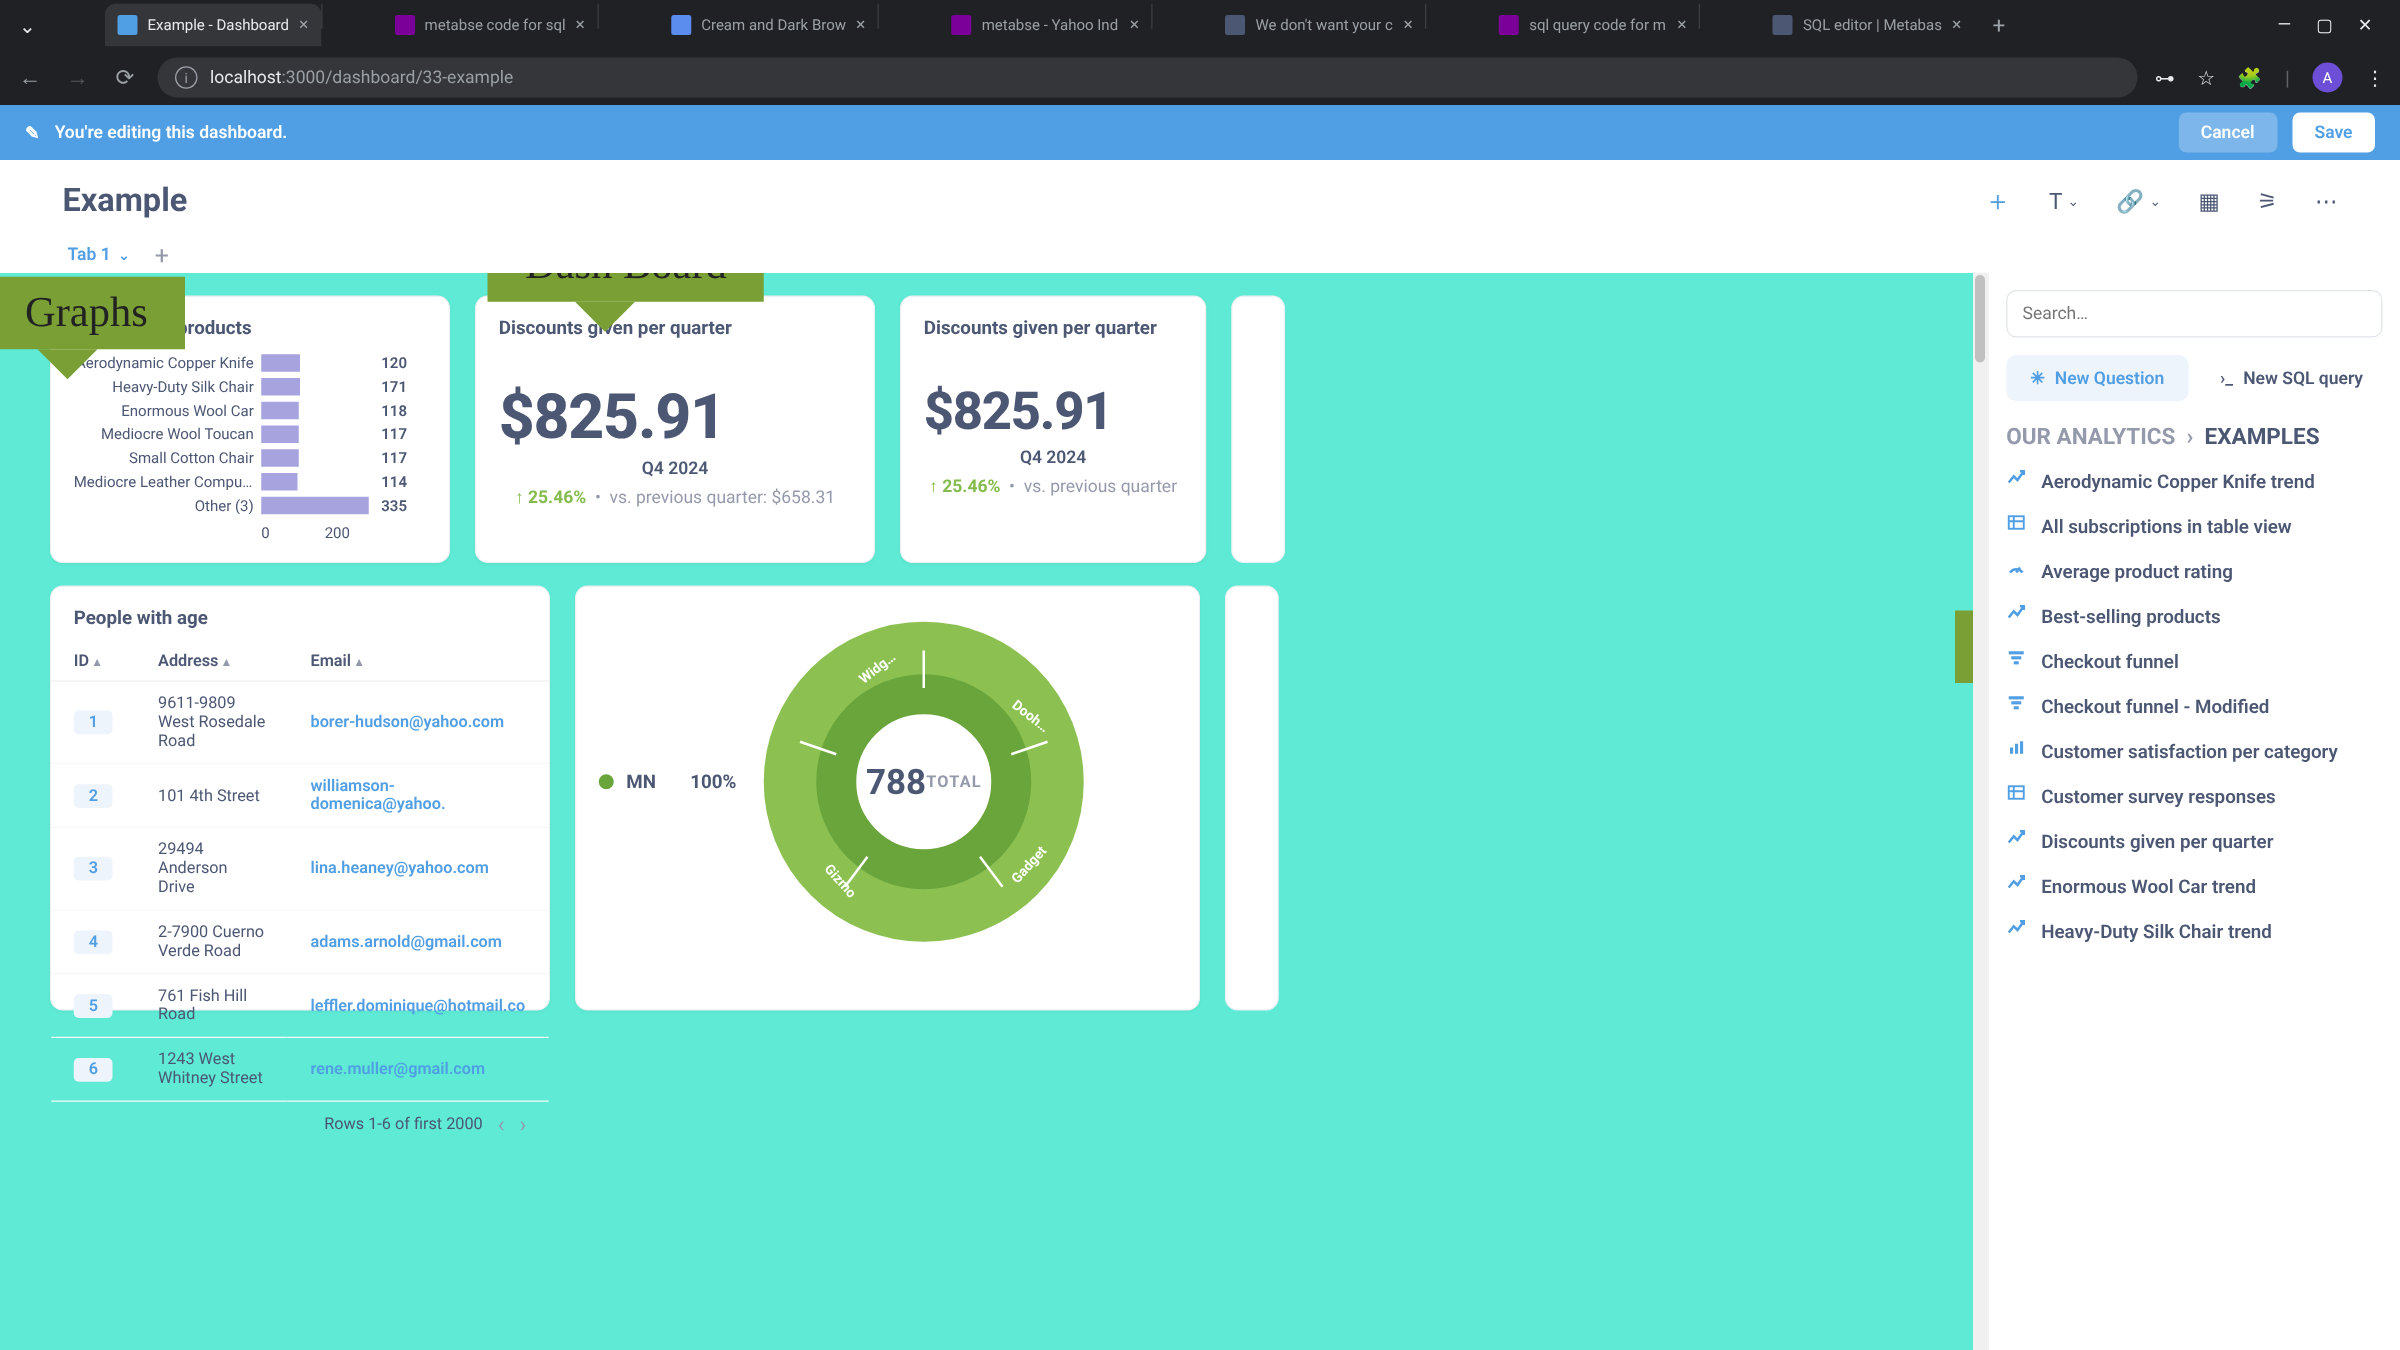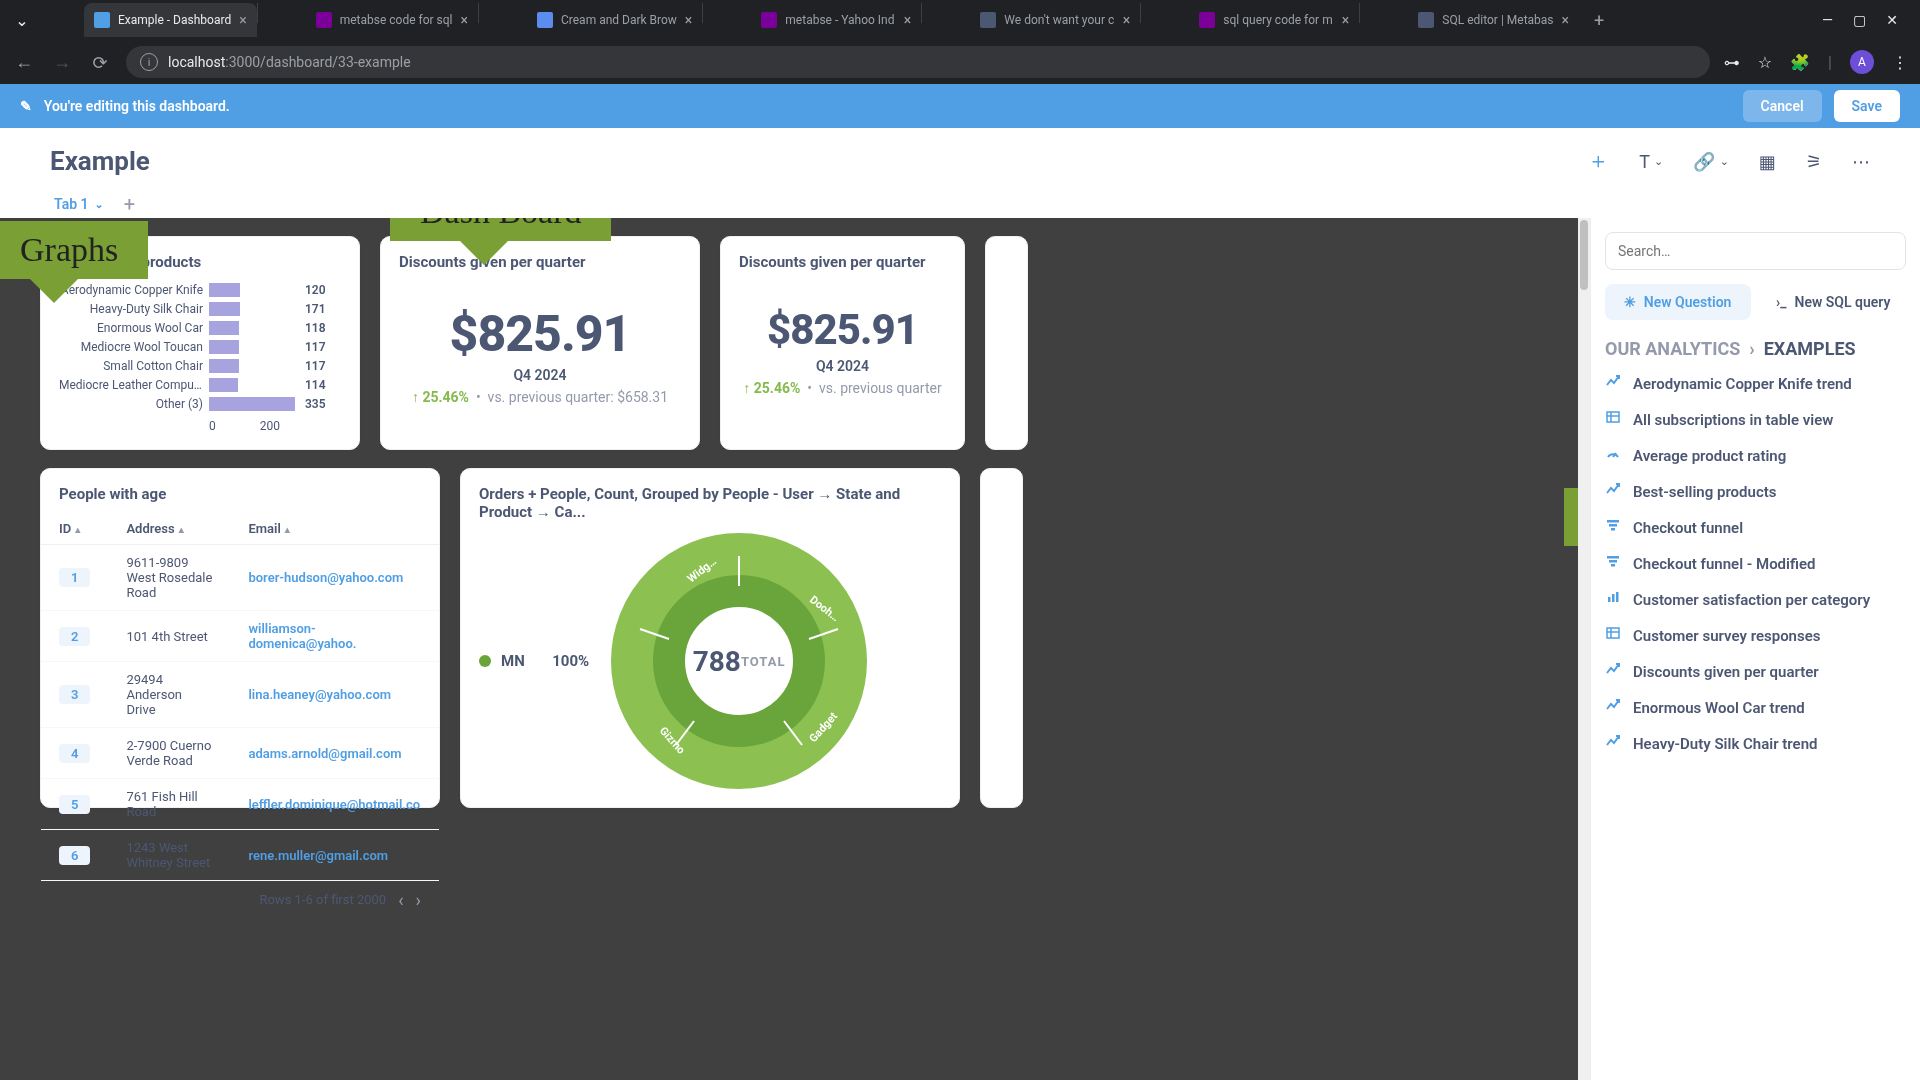--- a/index.html
+++ b/index.html
@@ -40,21 +40,21 @@
 .dash-title { font-size:26px; font-weight:700; color:#4c5773; }
 .dash-tools { margin-left:auto; display:flex; gap:30px; align-items:center; color:#4c5773; font-size:18px;}
 .dash-tools .tool { cursor:pointer; display:flex; align-items:center; gap:4px;}
 .dash-tools .plus { color:#509ee3; font-size:22px; font-weight:300;}
 
 .tabs-row { display:flex; align-items:center; padding:14px 50px 0; gap:10px; }
 .dash-tab { color:#509ee3; font-size:14px; font-weight:600; padding:6px 4px; display:flex; gap:6px; align-items:center; cursor:pointer;}
 .add-tab { color:#949aab; font-size:20px; cursor:pointer; margin-left:6px;}
 
 .main-row { display:flex; flex:1; overflow:hidden; }
-.board { flex:1; background:#404040; padding:18px 12px 18px 40px; position:relative; overflow:auto; }
+.board { flex:1; background:#5eead4; padding:18px 12px 18px 40px; position:relative; overflow:auto; }
 .scrollbar-v { width:12px; background:#f0f0f0; }
 .scrollbar-v .thumb{ width:8px; height:70px; background:#c0c0c0; border-radius:4px; margin:2px auto 0;}
 
 .side-panel { width:330px; border-left:1px solid #eee; padding:14px 14px; overflow:auto;}
 .search-box { width:100%; border:1px solid #e0e4e9; border-radius:8px; padding:10px 12px; font-size:14px; color:#737373; margin-bottom:14px;}
 .side-btns { display:flex; gap:10px; margin-bottom:18px;}
 .side-btn { flex:1; display:flex; align-items:center; justify-content:center; gap:8px; padding:10px 6px; border-radius:8px; font-size:14px; font-weight:600; cursor:pointer;}
 .side-btn.new-q { background:#eef4fb; color:#509ee3;}
 .side-btn.new-sql { background:#fff; color:#4c5773;}
 .breadcrumb { font-size:18px; font-weight:700; color:#949aab; margin-bottom:14px;}
@@ -70,21 +70,21 @@
 
 .chart-card { width:320px; height:214px;}
 .bar-row { display:flex; align-items:center; font-size:12px; color:#4c5773; height:18px; margin-bottom:1px;}
 .bar-label { width:150px; text-align:right; padding-right:6px; white-space:nowrap; overflow:hidden; text-overflow:ellipsis;}
 .bar-track { width:90px; position:relative;}
 .bar-fill { height:14px; background:#a7a3df;}
 .bar-val { margin-left:6px; font-weight:600;}
 .axis { display:flex; gap:44px; font-size:12px; color:#4c5773; margin-top:6px; padding-left:150px;}
 
 .scalar-card { width:320px; height:214px; display:flex; flex-direction:column;}
-.scalar-val { font-size:50px; font-weight:800; color:#4c5773; text-align:center; margin-top:24px; letter-spacing:-1px;}
+.scalar-val { font-size:50px; font-weight:800; color:#4c5773; text-align:left; margin-top:24px; letter-spacing:-1px;}
 .scalar-period { text-align:center; font-size:14px; color:#4c5773; font-weight:600; margin-top:4px;}
 .scalar-delta { text-align:center; font-size:14px; color:#949aab; margin-top:6px;}
 .scalar-delta .up{ color:#84bb4c; font-weight:700;}
 
 
 .table-card { width:400px; height:340px; padding:16px 0 8px;}
 .table-card .card-title{ padding:0 18px;}
 .tbl { width:100%; border-collapse:collapse; font-size:13px;}
 .tbl th { text-align:left; font-weight:600; color:#4c5773; padding:8px 18px 8px; border-bottom:1px solid #f0f0f0;}
 .tbl th .sort{ font-size:10px; color:#949aab; margin-left:4px;}
@@ -364,21 +364,20 @@
               </tbody>
           </table>
           <div class="table-footer">
             <span>Rows 1-6 of first 2000</span>
             <span class="pg">‹</span>
             <span class="pg">›</span>
           </div>
         </div>
 
         <div class="card donut-card">
-          <div class="card-title">Orders + People, Count, Grouped by People - User → State and Product → Ca...</div>
           <div class="donut-wrap">
             <div class="legend">
               <span class="swatch"></span>
               <span>MN</span>&nbsp;&nbsp;
               <span>100%</span>
             </div>
             <div class="donut">
               <svg width="260" height="260" viewBox="0 0 260 260">
                 <circle cx="130" cy="130" r="105" fill="none" stroke="#8cc152" stroke-width="46"></circle>
                 <circle cx="130" cy="130" r="70" fill="none" stroke="#6aa53b" stroke-width="32"></circle>

